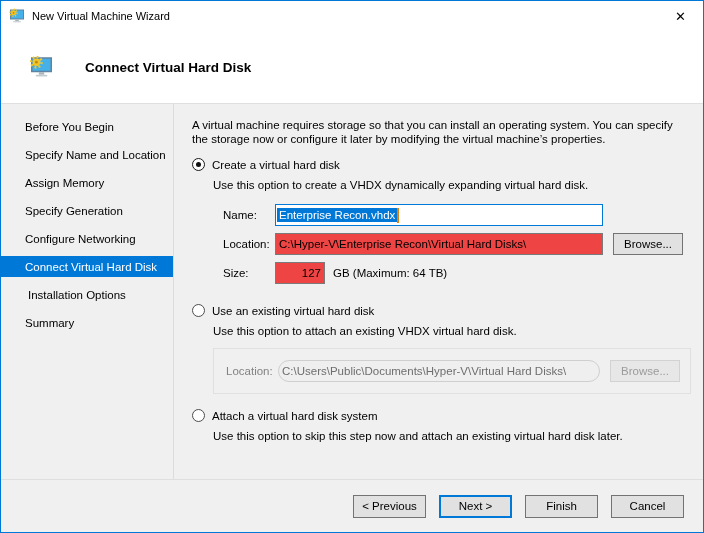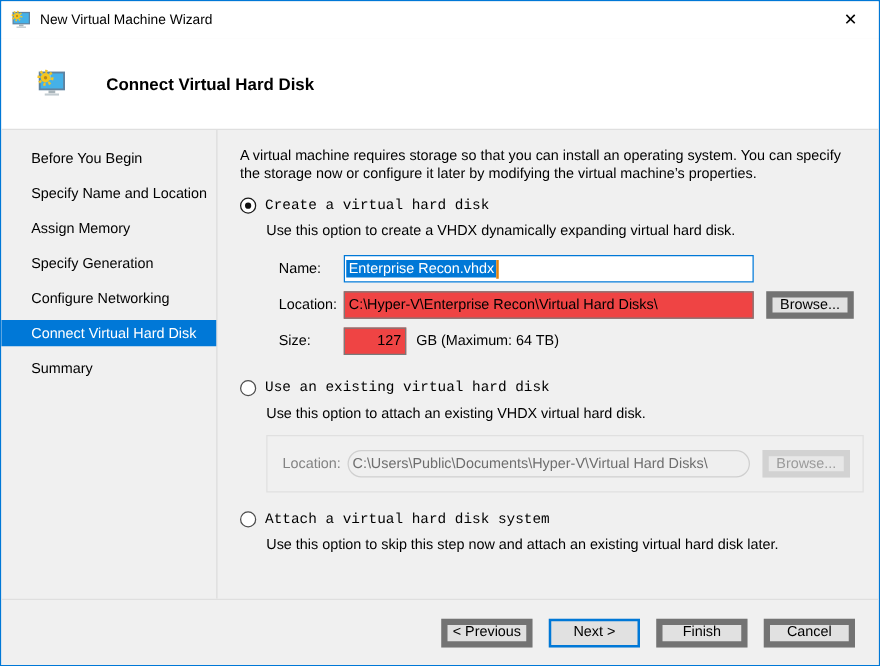--- a/index.html
+++ b/index.html
@@ -45,21 +45,21 @@
     padding-top: 9px;
   }
   .side-item {
     height: 28px; display: flex; align-items: center;
     padding-left: 24px; white-space: nowrap;
   }
   .side-item.indent { padding-left: 27px; }
   .side-item.active { background: #0078d7; color: #ffffff; height: 21px; margin: 3px 0 4px 0; }
   .content { flex: 1 1 auto; padding: 14px 16px 0 18px; }
   .intro { line-height: 14px; margin-bottom: 11px; max-width: 500px; }
-  .radio-row { display: flex; align-items: center; margin-top: 12px; font-family: Liberation Mono, monospace; }
+  .radio-row { display: flex; align-items: center; margin-top: 12px; }
   .radio {
     width: 13px; height: 13px; border: 1px solid #4d4d4d; border-radius: 50%;
     background: #ffffff; position: relative; flex: 0 0 auto;
   }
   .radio.checked { border-color: #1a1a1a; }
   .radio.checked::after {
     content: ""; position: absolute; left: 3px; top: 3px;
     width: 5px; height: 5px; border-radius: 50%; background: #101010;
   }
   .radio-label { margin-left: 7px; }
@@ -77,21 +77,21 @@
   .tb.small { width: 50px; text-align: right; }
   .name-box {
     width: 328px; height: 22px; background: #fff;
     border: 1px solid #0078d7;
     display: flex; align-items: center; padding: 0 1px;
   }
   .sel-text { background: #0078d7; color: #fff; padding: 1px 2px; white-space: nowrap; }
   .caret { width: 2px; height: 15px; background: #e2820c; flex: 0 0 auto; }
   .suffix { margin-left: 8px; }
   .btn {
-    height: 22px; background: #e1e1e1; border: 5px solid #737373;
+    height: 22px; background: #e1e1e1; border: 1px solid #737373;
     font-family: "Liberation Sans", sans-serif; font-size: 11.5px;
     display: inline-flex; align-items: center; justify-content: center;
     color: #000;
   }
   .browse-btn { width: 70px; margin-left: 10px; flex: 0 0 auto; }
   .btn.disabled { background: #e7e7e7; border-color: #d2d2d2; color: #9b9b9b; }
   .tb.disabled { background: #efefef; border-color: #cfcfcf; color: #6e6e6e; }
   .group-box {
     margin: 10px 0 0 21px; border: 1px solid #e0e0e0;
     padding: 11px 10px 11px 12px;
@@ -143,20 +143,21 @@
 
   <div class="body">
 
     <div class="sidebar">
       <div class="side-item">Before You Begin</div>
       <div class="side-item">Specify Name and Location</div>
       <div class="side-item">Assign Memory</div>
       <div class="side-item">Specify Generation</div>
       <div class="side-item">Configure Networking</div>
       <div class="side-item active">Connect Virtual Hard Disk</div>
+      <div class="side-item indent">Installation Options</div>
       <div class="side-item">Summary</div>
     </div>
 
     <div class="content">
       <p class="intro">A virtual machine requires storage so that you can install an operating system. You can specify the storage now or configure it later by modifying the virtual machine’s properties.</p>
 
       <div class="radio-row">
         <span class="radio checked"></span>
         <span class="radio-label">Create a virtual hard disk</span>
       </div>

